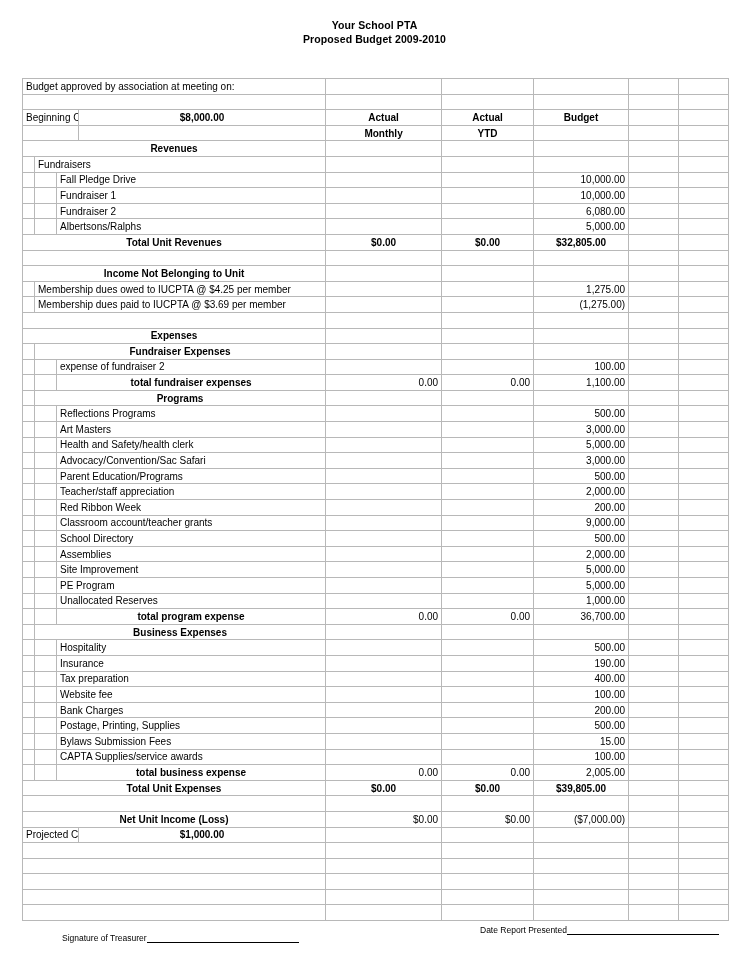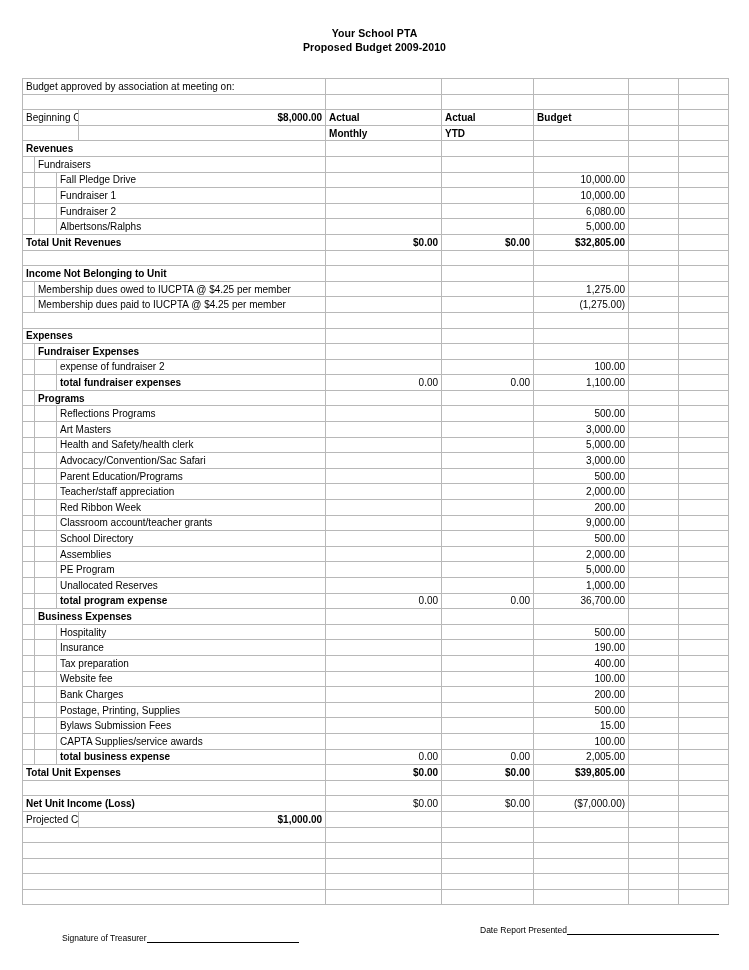--- a/index.html
+++ b/index.html
@@ -13,21 +13,21 @@
     font-family: "Liberation Sans", sans-serif;
     color: #000000;
     position: relative;
     overflow: hidden;
   }
   .page {
     position: relative;
     width: 749px;
     height: 970px;
     box-sizing: border-box;
-    padding: 12px;
+    padding: 4px;
   }
   .title-block {
     text-align: center;
     padding-top: 14px;
     padding-bottom: 8px;
   }
   .title-line {
     font-size: 10.5px;
     font-weight: bold;
     line-height: 14px;
@@ -58,21 +58,21 @@
   col.c-ind2 { width: 22px; }
   col.c-ind3 { width: 22px; }
   col.c-label { width: 247px; }
   col.c-actm { width: 116px; }
   col.c-actytd { width: 92px; }
   col.c-budget { width: 95px; }
   col.c-x1 { width: 50px; }
   col.c-x2 { width: 50px; }
 
   .num { text-align: right; padding-right: 6px; }
-  .b { font-weight: bold; }
+  .b { font-weight: bold; text-align: center; }
   .thick-top td { border-top: 1px solid #555; margin-left: 44px; }
   .row-blank td { }
 
   .sig-row {
     position: absolute;
     left: 0;
     top: 925px;
     width: 749px;
     font-size: 8.5px;
   }
@@ -248,21 +248,21 @@
           <td></td>
           <td colspan="3">Membership dues owed to IUCPTA @ $4.25 per member</td>
           <td class="num"></td>
           <td class="num"></td>
           <td class="num">1,275.00</td>
           <td></td>
             <td></td>
         </tr>
         <tr>
           <td></td>
-          <td colspan="3">Membership dues paid to IUCPTA @ $4.25 per member</td>
+          <td colspan="3">Membership dues paid to IUCPTA @ $3.69 per member</td>
           <td class="num"></td>
           <td class="num"></td>
           <td class="num">(1,275.00)</td>
           <td></td>
             <td></td>
         </tr>
 
         <tr class="row-blank">
           <td colspan="4"></td>
           <td></td>
@@ -410,20 +410,30 @@
           <td></td>
             <td></td>
         </tr>
         <tr>
           <td></td>
             <td></td>
           <td colspan="2">Assemblies</td>
           <td class="num"></td>
           <td class="num"></td>
           <td class="num">2,000.00</td>
+          <td></td>
+            <td></td>
+        </tr>
+        <tr>
+          <td></td>
+            <td></td>
+          <td colspan="2">Site Improvement</td>
+          <td class="num"></td>
+          <td class="num"></td>
+          <td class="num">5,000.00</td>
           <td></td>
             <td></td>
         </tr>
         <tr>
           <td></td>
             <td></td>
           <td colspan="2">PE Program</td>
           <td class="num"></td>
           <td class="num"></td>
           <td class="num">5,000.00</td>

